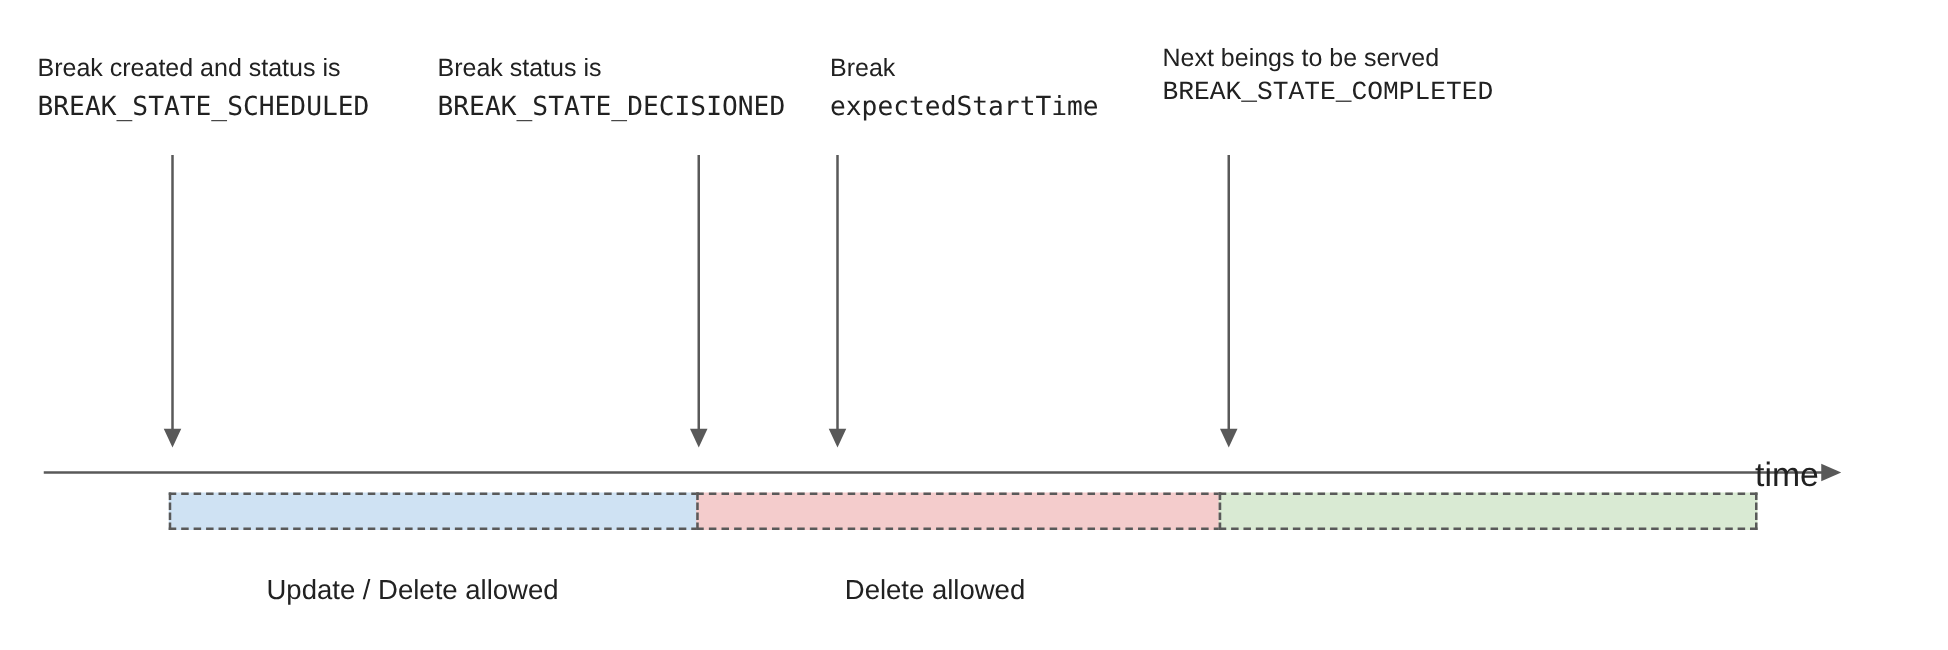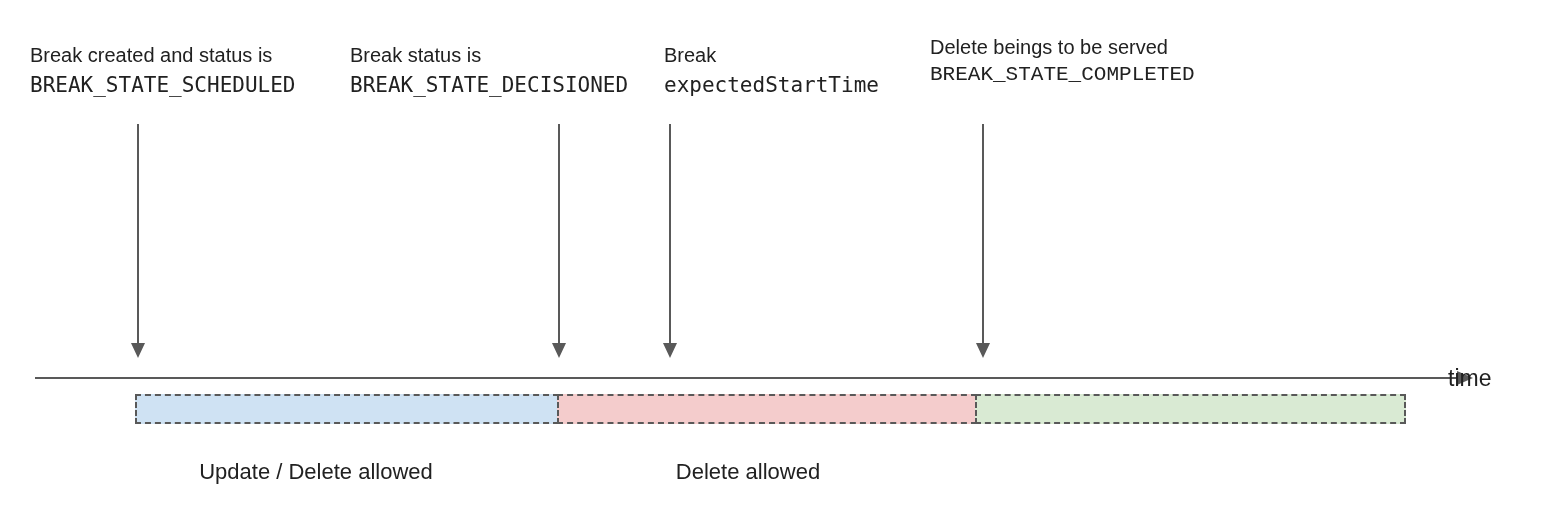--- a/index.html
+++ b/index.html
@@ -71,24 +71,23 @@
     width: 0;
     height: 0;
     border-top: 7px solid transparent;
     border-bottom: 7px solid transparent;
     border-left: 16px solid #595959;
   }
   .axis-label {
     position: absolute;
     left: 1404px;
     top: 365px;
-    font-size: 23px;
+    font-size: 27px;
     color: #212121;
     white-space: nowrap;
-    margin-left: 44px;
   }
   
   .seg {
     position: absolute;
     top: 394px;
     height: 30px;
     box-sizing: border-box;
     border: 2px dashed #595959;
   }
   .seg-blue  { background: #cfe2f3; }
@@ -118,21 +117,21 @@
     <div>Break status is</div>
     <div class="ann-code">BREAK_STATE_DECISIONED</div>
   </div>
 
   <div class="ann" style="left:664px; top:40px">
     <div>Break</div>
     <div class="ann-code">expectedStartTime</div>
   </div>
 
   <div class="ann three-line" style="left:930px; top:33px">
-    <div>Delete beings to be served</div>
+    <div>Next beings to be served</div>
     <div class="ann-code">BREAK_STATE_COMPLETED</div>
   </div>
 
   <div class="down-arrow" style="left:131px">
     <div class="shaft"></div>
     <div class="head"></div>
   </div>
   <div class="down-arrow" style="left:552px">
     <div class="shaft"></div>
     <div class="head"></div>
@@ -147,16 +146,16 @@
   </div>
 
   <div class="axis-line"></div>
   <div class="axis-head"></div>
   <div class="axis-label">time</div>
 
   <div class="seg seg-blue" style="left:135px; width:424px"></div>
   <div class="seg seg-pink" style="left:557px; width:420px"></div>
   <div class="seg seg-green" style="left:975px; width:431px"></div>
 
-  <div class="seg-label" style="left:316px">Update / Delete allowed</div>
+  <div class="seg-label" style="left:330px">Update / Delete allowed</div>
   <div class="seg-label" style="left:748px">Delete allowed</div>
 
 </div>
 
 </body></html>

